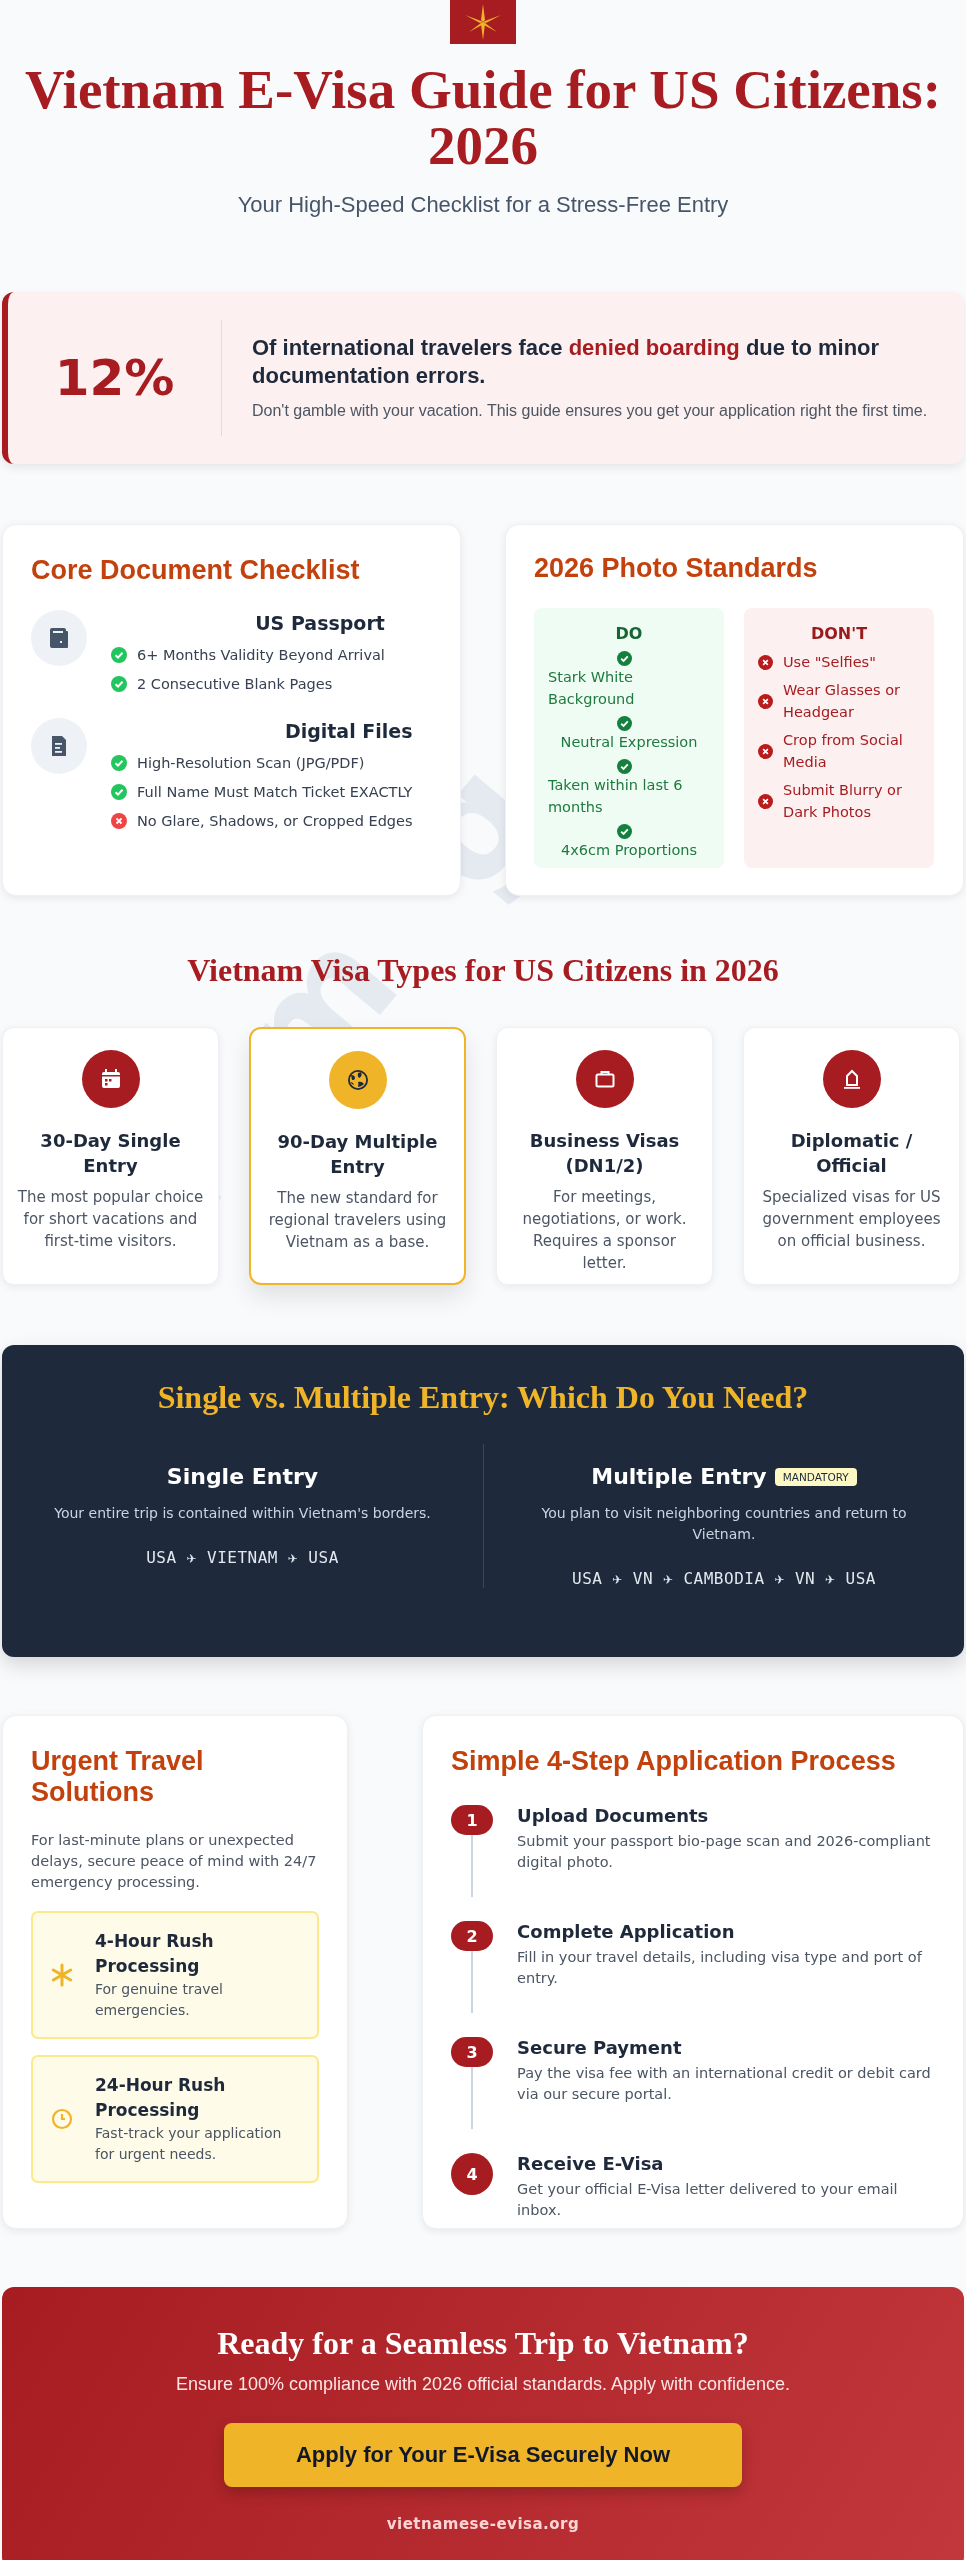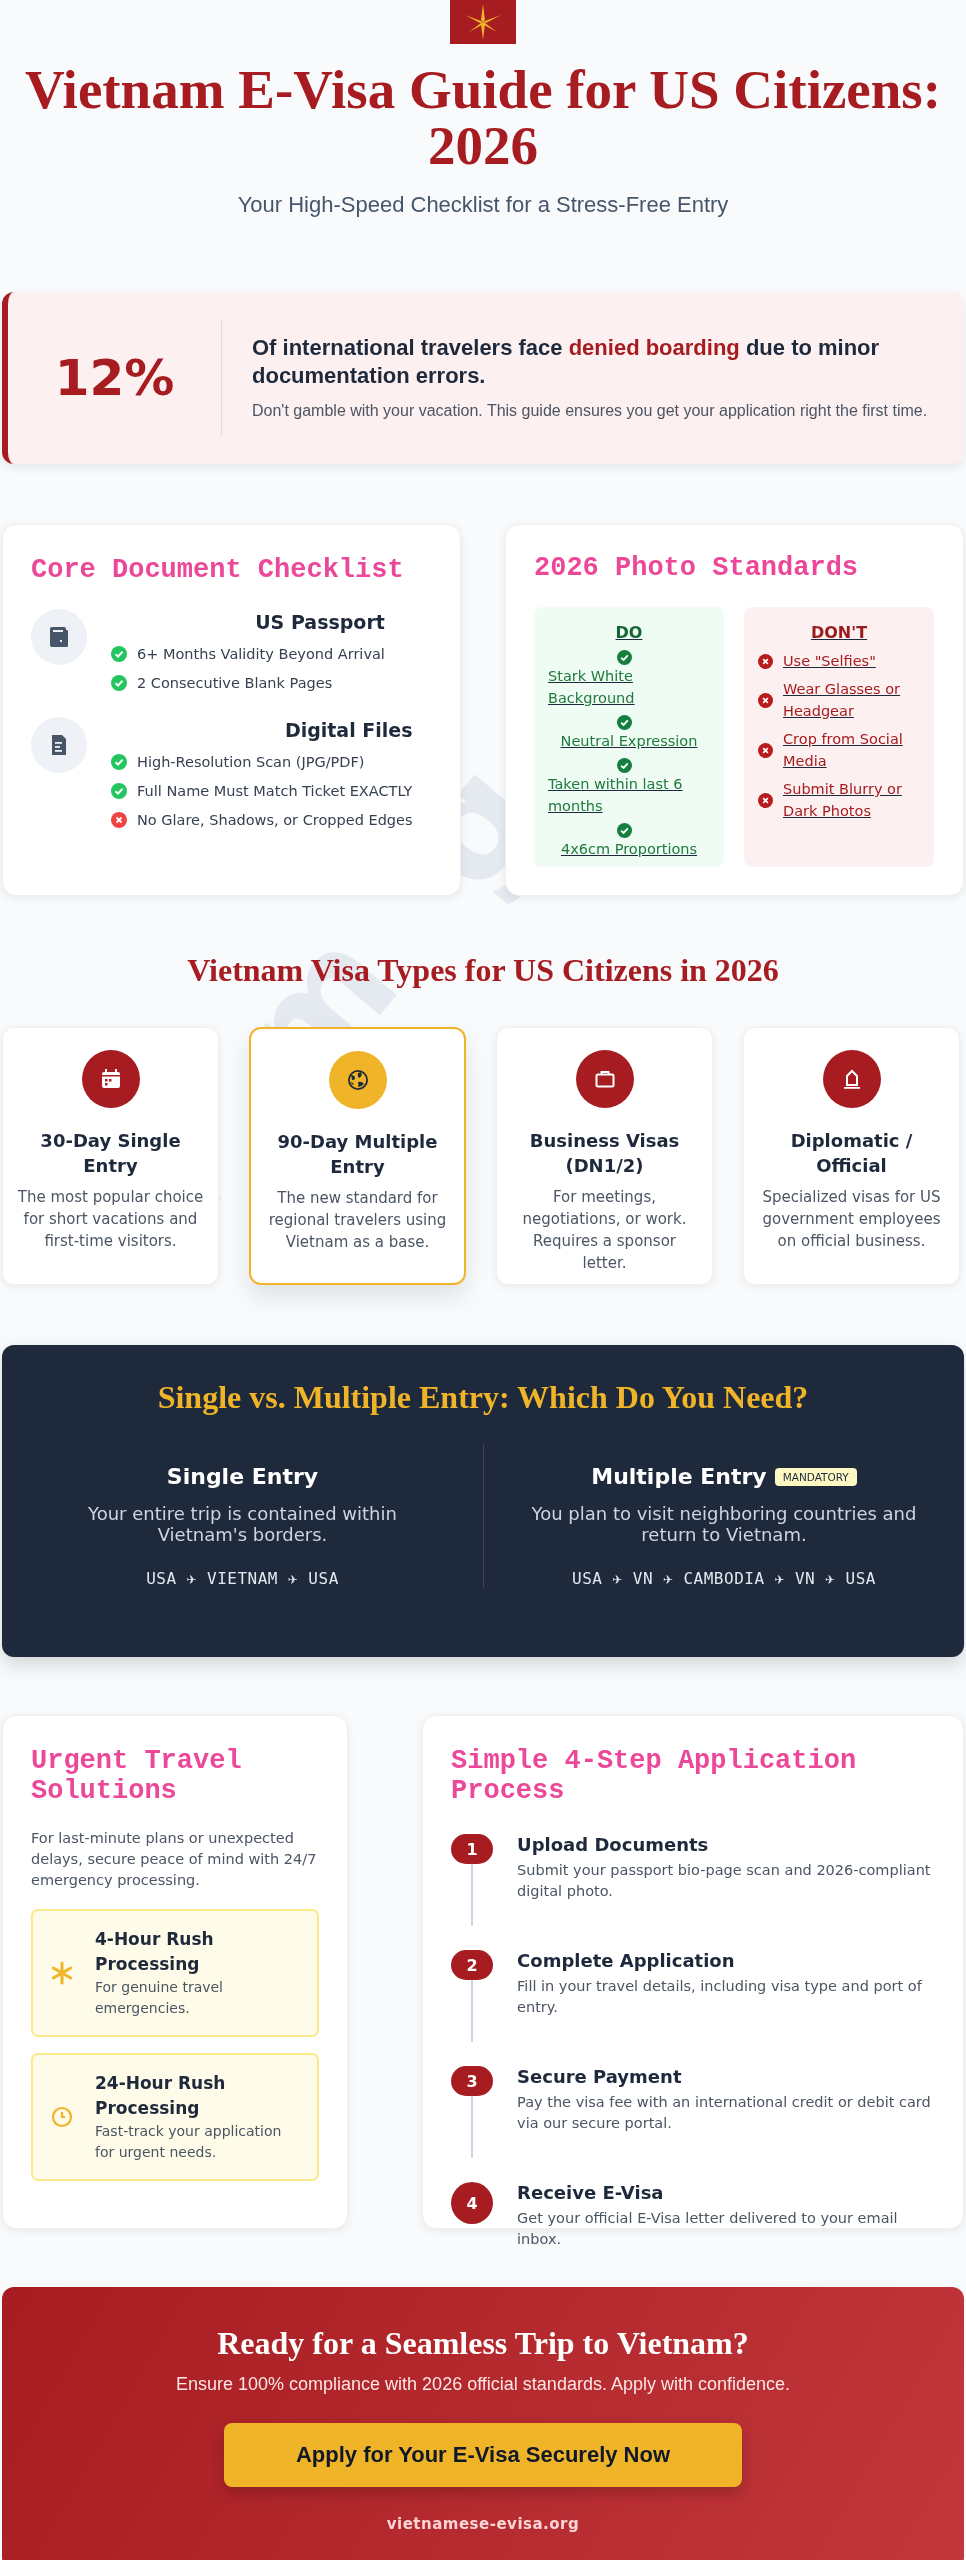--- a/index.html
+++ b/index.html
@@ -62,37 +62,37 @@
   .stat-sub { font-size: 16px; color: #4b5563; line-height: 25px; margin-top: 8px; font-family: "Liberation Sans", sans-serif; }
 
   
   .row2 { display: flex; gap: 44px; margin: 60px 2px 0 2px; }
   .card {
     background: #fff; border-radius: 14px;
     box-shadow: 0 2px 8px rgba(0,0,0,0.08);
     border: 1px solid #eef0f3;
   }
   .card-title {
-    font-family: Liberation Mono, monospace; font-weight: bold;
-    font-size: 27px; color: #ec4899;
+    font-family: Liberation Sans, sans-serif; font-weight: bold;
+    font-size: 27px; color: #c2410c;
   }
   .checklist { width: 460px; height: 372px; padding: 30px 28px; }
   .doc-group { display: flex; margin-top: 24px; }
   .doc-group + .doc-group { margin-top: 20px; }
   .doc-icon {
     width: 56px; height: 56px; border-radius: 50%; background: #eef1f6;
     display: flex; align-items: center; justify-content: center; flex-shrink: 0;
   }
   .doc-body { margin-left: 24px; text-align: right; }
   .doc-title { font-size: 19px; font-weight: bold; color: #1e293b; margin-bottom: 6px; margin-top: 2px; }
   .check-item { display: flex; align-items: center; font-size: 14.5px; color: #374151; height: 29px; }
   .check-item svg { margin-right: 10px; flex-shrink: 0; }
 
   .photo { width: 460px; height: 372px; padding: 28px 28px; }
-  .photo-cols { display: flex; gap: 20px; margin-top: 24px; text-decoration: underline; }
+  .photo-cols { display: flex; gap: 20px; margin-top: 24px; }
   .do-box { width: 190px; height: 260px; background: #effcf3; border-radius: 8px; padding: 16px 14px; }
   .dont-box { width: 190px; height: 260px; background: #fdf0f0; border-radius: 8px; padding: 16px 14px; }
   .box-head { text-align: center; font-weight: bold; font-size: 16px; margin-bottom: 8px; }
   .do-box .box-head { color: #166534; }
   .dont-box .box-head { color: #991b1b; }
   .pt-item { display: flex; align-items: center; font-size: 14.5px; line-height: 22px; margin-bottom: 6px; }
   .pt-item svg { margin-right: 10px; flex-shrink: 0; }
   .do-box .pt-item { color: #1f7a3f; flex-direction: column; }
   .dont-box .pt-item { color: #a61c20; }
 
@@ -123,21 +123,21 @@
   }
   .dark-title { text-align: center; color: #f0b429; font-family: "Liberation Serif", serif; font-weight: bold; font-size: 32px; }
   .dark-cols { display: flex; margin-top: 28px; }
   .dark-col { width: 50%; text-align: center; padding: 20px 40px 0 40px; }
   .dark-col + .dark-col { border-left: 1px solid #3b4557; }
   .dark-col-title { color: #fff; font-weight: bold; font-size: 22px; display: inline-flex; align-items: center; }
   .badge {
     background: #fef9c3; color: #1e293b; font-size: 10.5px; padding: 3px 8px; border-radius: 4px;
     margin-left: 8px; font-weight: normal;
   }
-  .dark-desc { color: #cbd5e1; font-size: 18px; line-height: 21px; margin-top: 14px; }
+  .dark-desc { color: #cbd5e1; font-size: 14px; line-height: 21px; margin-top: 14px; }
   .route { color: #e2e8f0; font-family: "DejaVu Sans Mono", monospace; font-size: 16px; margin-top: 24px; letter-spacing: 0.5px; }
 
   
   .row3 { display: flex; gap: 74px; margin: 58px 2px 0 2px; }
   .urgent { width: 358px; height: 514px; padding: 30px 28px; }
   .urgent-desc { font-size: 14.5px; color: #4b5563; line-height: 21px; margin-top: 22px; }
   .rush {
     background: #fefbe8; border: 2px solid #fbe98a; border-radius: 7px;
     display: flex; align-items: center; padding: 16px 14px; margin-top: 18px;
   }

